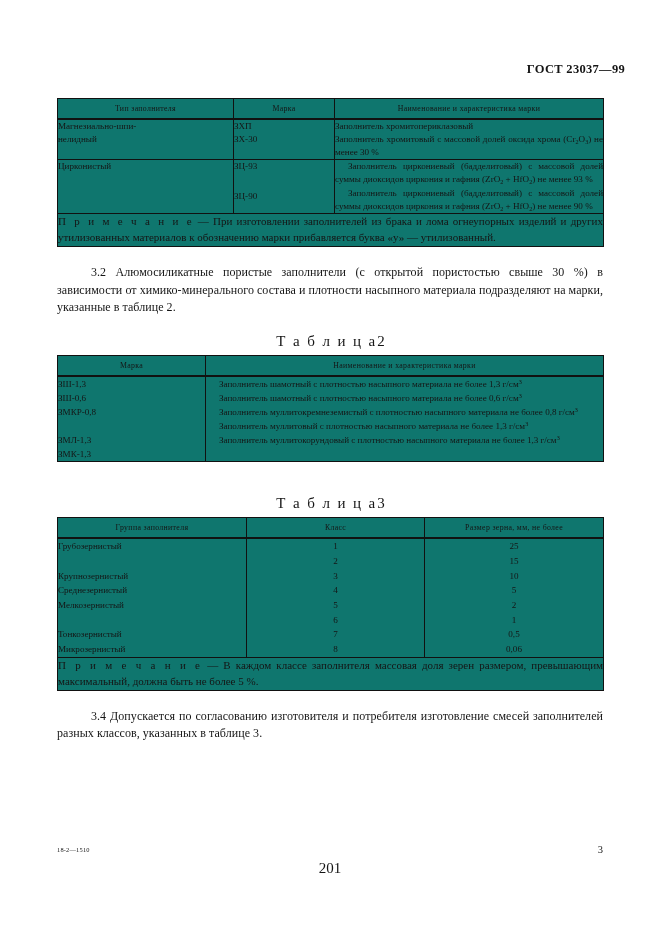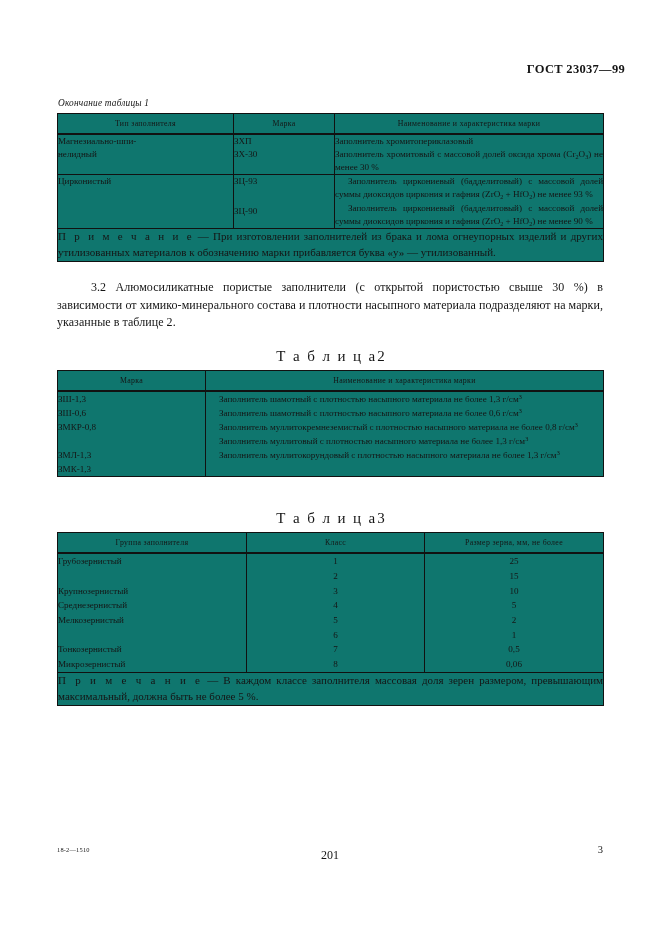--- a/index.html
+++ b/index.html
@@ -138,38 +138,37 @@
     left: 57px;
     top: 844px;
     width: 546px;
     font-size: 9.6px;
   }
   .footer .sig {
     position: absolute; left: 0; top: 2px;
     font-size: 6.4px; letter-spacing: 0.2px;
   }
   .footer .folio {
-    position: absolute; left: 0; right: 0; top: 4px;
-    text-align: center; font-size: 12px;
+    position: absolute; left: 0; right: 0; top: 16px;
+    text-align: center; font-size: 15px;
   }
   .footer .pageno {
     position: absolute; right: 0; top: 0;
     font-size: 10.5px;
   }
 </style>
 </head>
 <body>
 
 <div class="page">
 
   <div class="runhead">ГОСТ 23037—99</div>
 
   <div class="content">
 
-    <div class="tbl-caption">Окончание таблицы 1</div>
 
     <table class="gost">
       <colgroup>
           <col style="width:176px">
           <col style="width:101px">
           <col style="width:269px">
         </colgroup>
       <thead>
         <tr>
           <th>Тип заполнителя</th>
@@ -299,20 +298,21 @@
             <div>0,06</div>
           </td>
         </tr>
         <tr>
           <td class="note" colspan="3"><span class="lead">П р и м е ч а н и е</span><span> — В каждом классе заполнителя массовая доля зерен размером, превышающим максимальный, должна быть не более 5 %.</span></td>
         </tr>
       </tbody>
     </table>
 
     <div class="gap-before-para"></div>
+    <p class="para">3.4 Допускается по согласованию изготовителя и потребителя изготовление смесей заполнителей разных классов, указанных в таблице 3.</p>
 
   </div>
 
   <div class="footer">
     <span class="sig">18-2—1510</span>
     <span class="folio">201</span>
     <span class="pageno">3</span>
   </div>
 
 </div>

